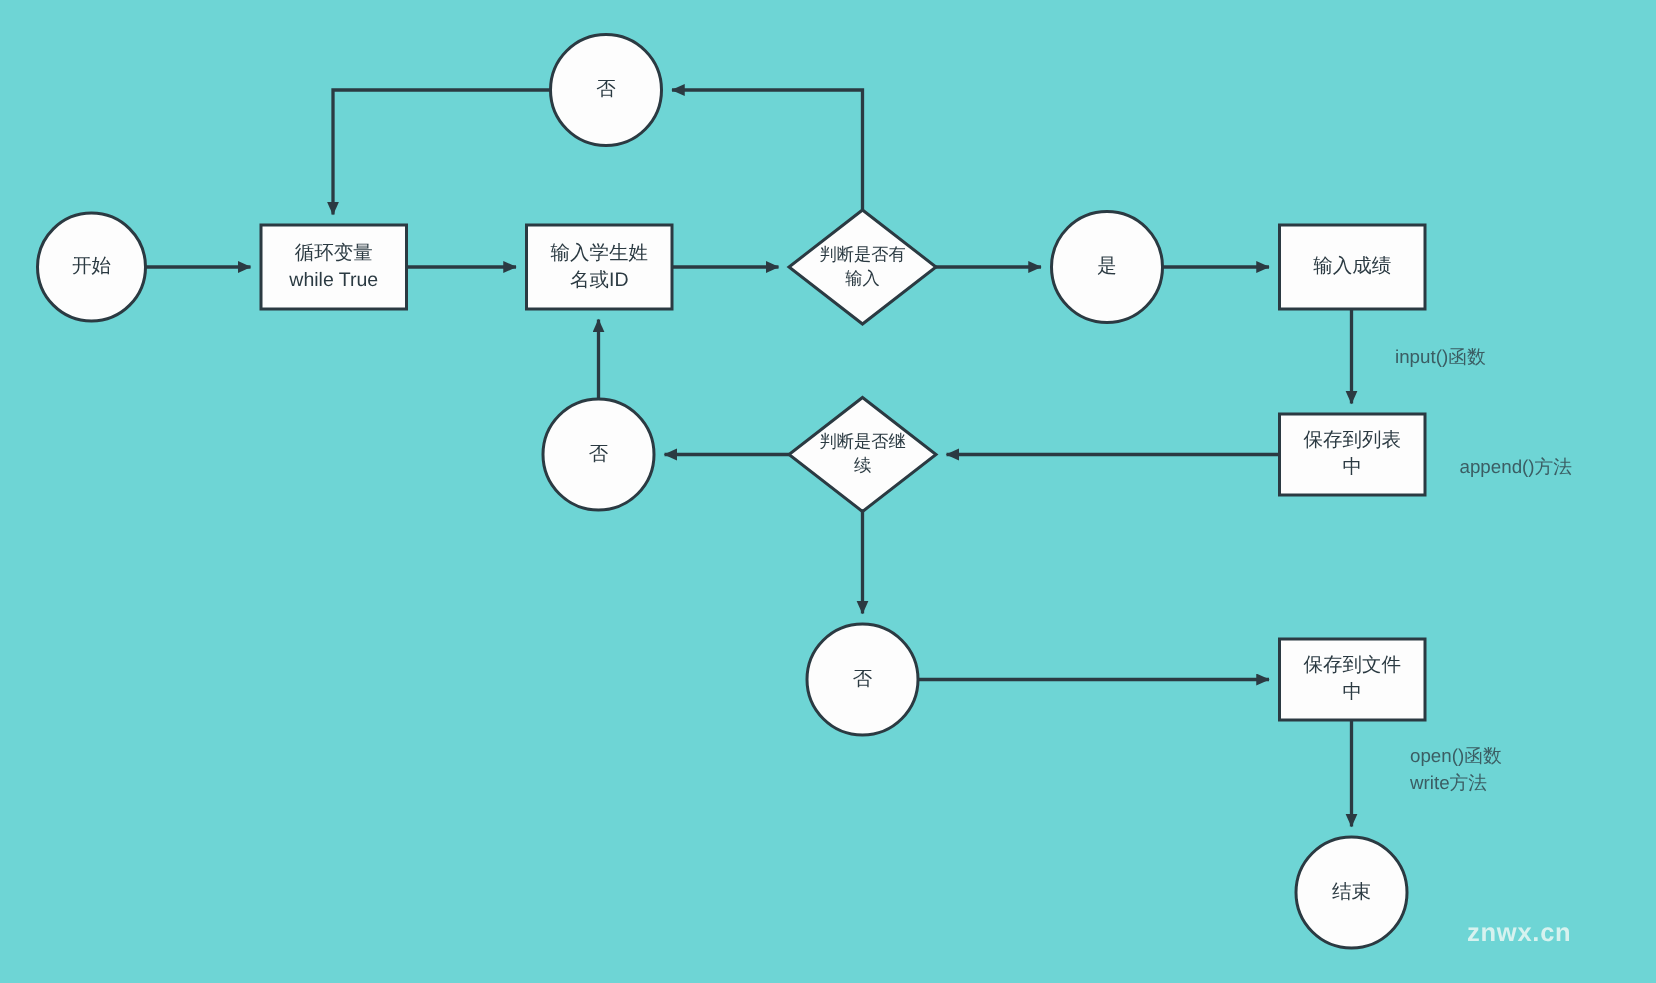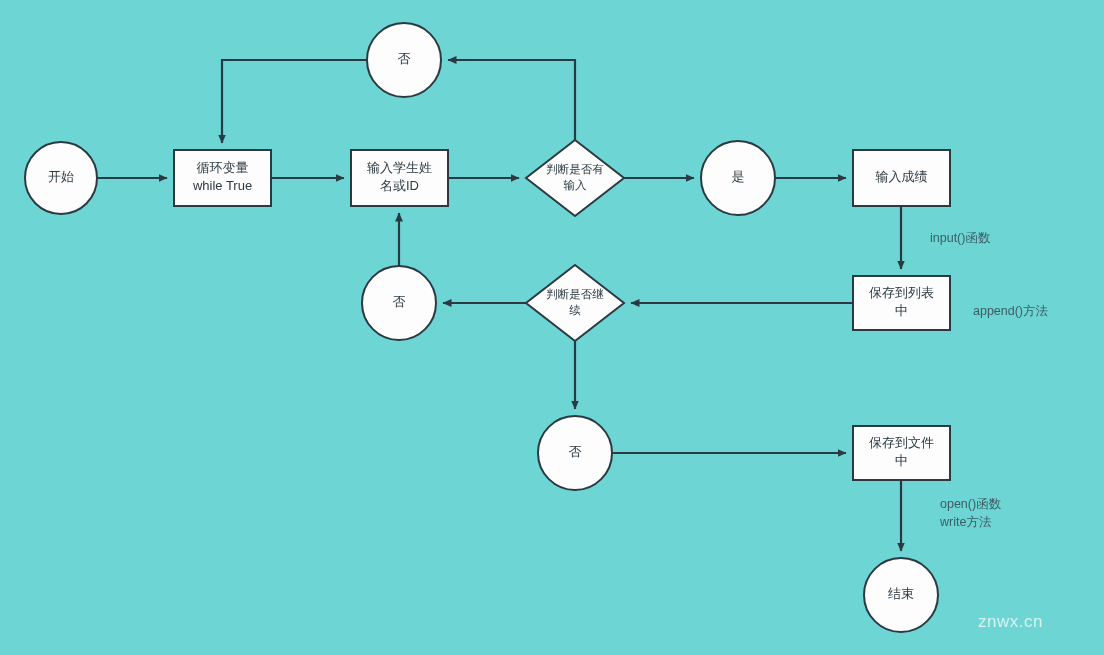--- a/index.html
+++ b/index.html
@@ -63,21 +63,21 @@
   }
   .watermark.wm-back {
     left: 922px;
     top: 618px;
     color: #c9ecea;
   }
   .watermark.wm-front {
     left: 978px;
     top: 612px;
     color: #d7f2ef;
-    font-weight: normal;
+    font-weight: bold;
     font-size: 17px;
   }
 </style>
 </head>
 <body>
 
 <div id="canvas">
 
   <svg id="flow" viewBox="0 0 1104 655">
     <defs>

